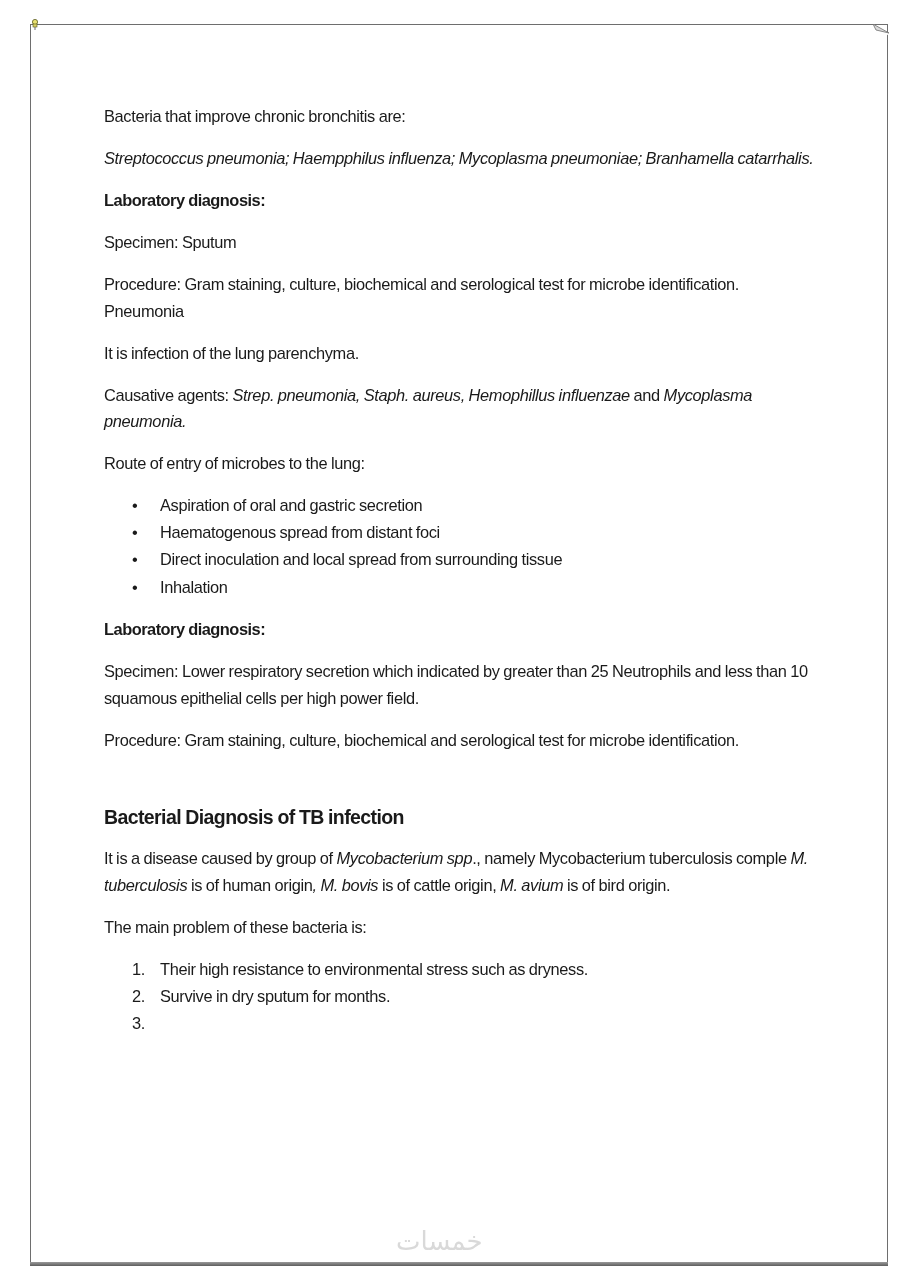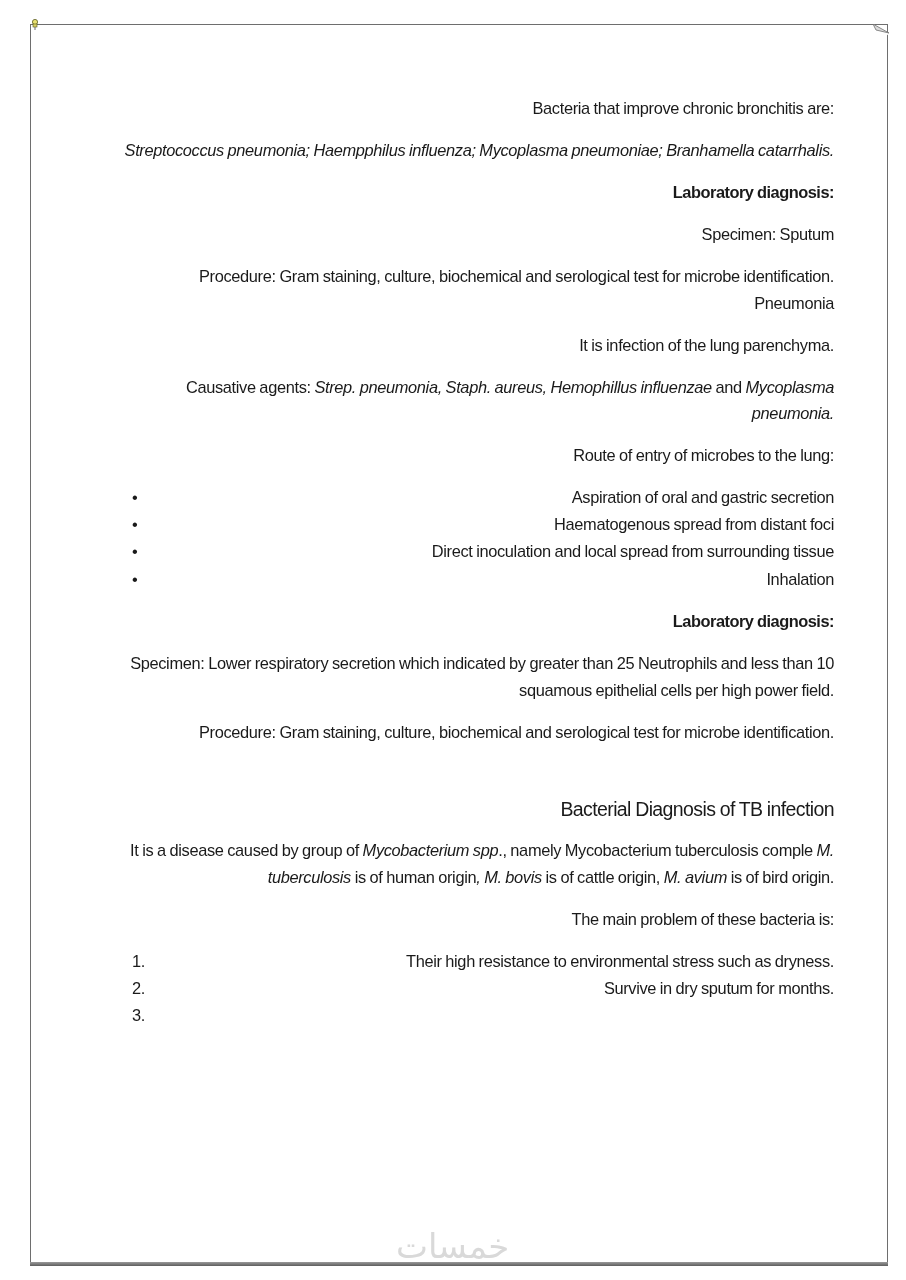--- a/index.html
+++ b/index.html
@@ -5,32 +5,32 @@
   html, body { margin: 0; padding: 0; background: #ffffff; }
   body { width: 906px; height: 1280px; position: relative; overflow: hidden;
          font-family: "Liberation Sans", sans-serif; color: #1a1a1a; }
   .page-frame { position: absolute; left: 30px; top: 24px; width: 858px; height: 1240px;
                 border-left: 1.5px solid #6e6e6e; border-right: 1.5px solid #6e6e6e;
                 border-top: 1.5px solid #6e6e6e; box-sizing: border-box; }
   .page-bottom { position: absolute; left: 30px; top: 1262px; width: 858px; height: 4px;
                  background: linear-gradient(#9a9a9a, #5e5e5e); }
   .pin-icon { position: absolute; left: 31px; top: 19px; width: 8px; height: 11px; }
   .corner-fold { position: absolute; left: 873px; top: 24px; width: 16px; height: 12px; }
-  .content { position: absolute; left: 104px; top: 95px; width: 730px; font-size: 16.4px;
-             letter-spacing: -0.35px; word-spacing: -0.5px; text-align: right; }
+  .content { position: absolute; left: 104px; top: 103px; width: 730px; font-size: 16.4px;
+             letter-spacing: -0.35px; word-spacing: -0.5px; }
   p { margin: 0; line-height: 26.5px; }
   .gap { margin-bottom: 15.5px; }
   i { font-style: italic; }
   .bold { font-weight: bold; letter-spacing: -0.5px; }
   ul, ol { margin: 0 0 15.5px 0; padding: 0; list-style: none; }
   li { position: relative; padding-left: 56px; line-height: 27.2px; }
   .bullet { position: absolute; left: 28px; top: 0; }
   .num { position: absolute; left: 28px; top: 0; }
-  .h2 { font-size: 19.5px; font-weight: normal; letter-spacing: -0.6px; margin: 50px 0 14px 0; line-height: 28px; }
-  .watermark { position: absolute; left: 396px; top: 1226px; font-size: 34px; color: #d9d9d9;
+  .h2 { font-size: 19.5px; font-weight: bold; letter-spacing: -0.6px; margin: 50px 0 14px 0; line-height: 28px; }
+  .watermark { position: absolute; left: 396px; top: 1226px; font-size: 26px; color: #d9d9d9;
                font-family: "DejaVu Sans", sans-serif; }
 </style>
 </head>
 <body>
 
 <div class="page-frame"></div>
 <div class="page-bottom"></div>
 
 <svg class="pin-icon" viewBox="0 0 8 11">
   <circle cx="4" cy="3" r="2.6" fill="#e8e070" stroke="#5a5a20" stroke-width="0.8"></circle>

